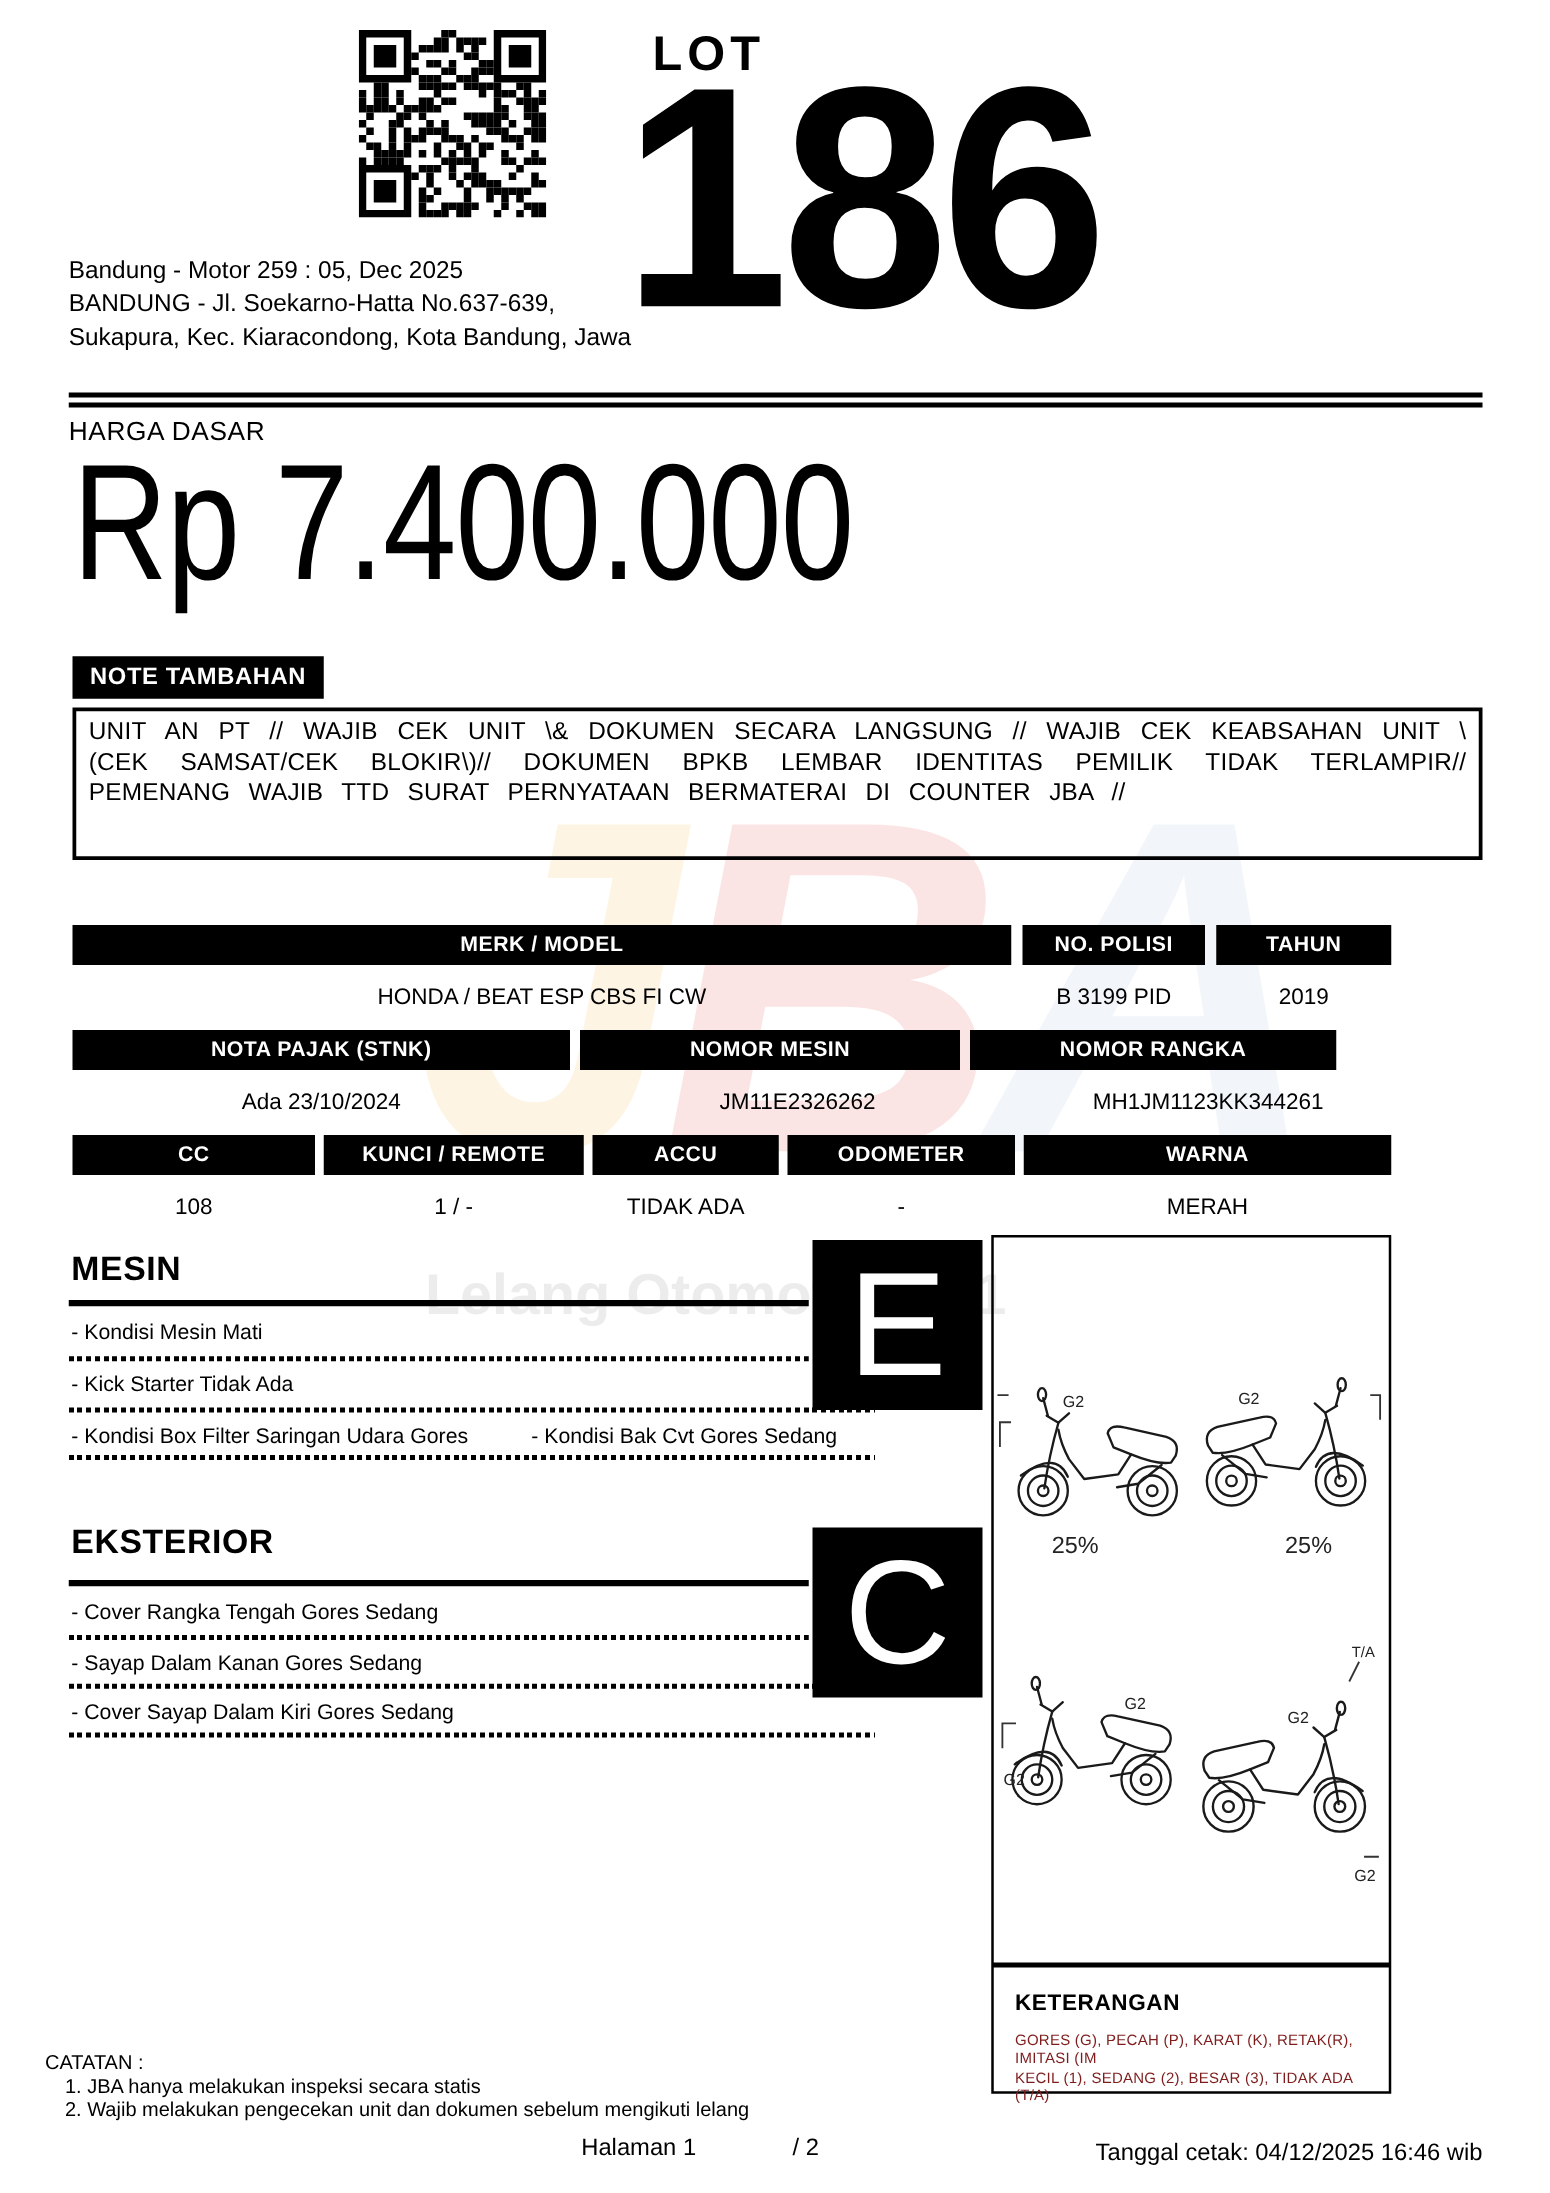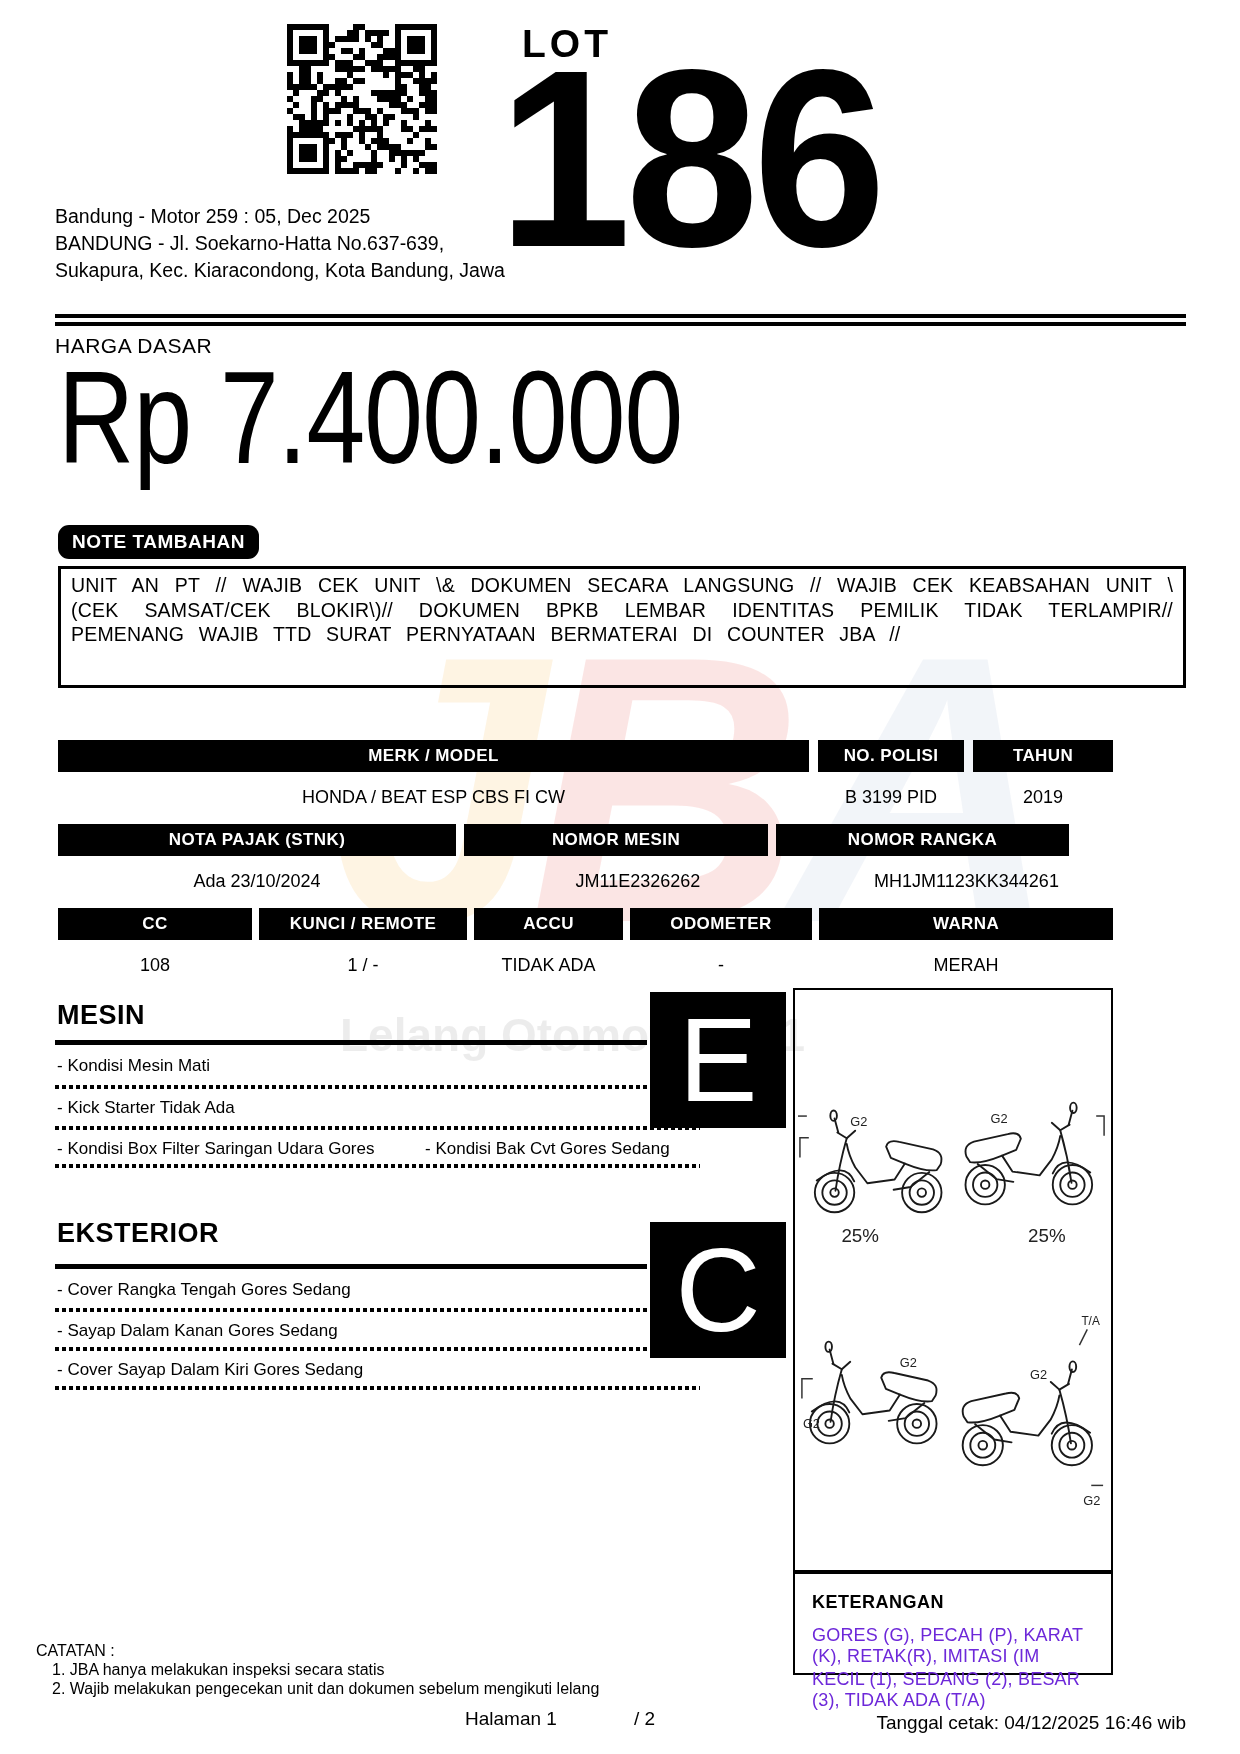--- a/index.html
+++ b/index.html
@@ -22,21 +22,21 @@
     letter-spacing:-6px;transform:scaleX(.95);transform-origin:left top;}
   .addr{position:absolute;left:55px;top:203px;font-size:19.5px;line-height:27px;}
   .top-rule{position:absolute;left:55px;top:314px;width:1131px;height:4px;
     border-top:4px solid #000;border-bottom:4px solid #000;}
   
   .price-label{position:absolute;left:55px;top:334px;font-size:21px;letter-spacing:.5px;}
   .price-value{position:absolute;left:58px;top:352px;font-size:132px;line-height:1;
     letter-spacing:-1px;transform:scaleX(.8);transform-origin:left top;white-space:nowrap;}
   
   .note-label{position:absolute;left:58px;top:525px;height:34px;line-height:34px;
-    background:#000;color:#fff;font-size:19px;font-weight:700;padding:0 14px;letter-spacing:.5px;z-index:2;border-radius:11px;}
+    background:#000;color:#fff;font-size:19px;font-weight:700;padding:0 14px;letter-spacing:.5px;z-index:2;}
   .note-box{position:absolute;left:58px;top:566px;width:1122px;height:116px;
     border:3px solid #000;z-index:1;background:transparent;}
   .note-text{margin:4px 10px;font-size:19.5px;line-height:24.5px;text-align:justify;
     word-spacing:9px;letter-spacing:.2px;}
   
   .spec-row{position:absolute;left:58px;width:1055px;display:flex;z-index:1;}
   .hgap9{gap:9px;} .hgap8{gap:8px;} .hgap7{gap:7px;}
   .hcell{background:#000;color:#fff;font-weight:700;font-size:17px;height:32px;
     line-height:32px;text-align:center;letter-spacing:.4px;}
   .vcell{font-size:18px;height:52px;line-height:50px;text-align:center;}
@@ -50,21 +50,21 @@
   .grade-box{position:absolute;width:136px;height:136px;background:#000;color:#fff;
     text-align:center;line-height:136px;font-size:118px;font-weight:400;z-index:1;}
   
   .diagram-box{position:absolute;left:793px;top:988px;width:320px;height:584px;
     border:2px solid #000;box-sizing:border-box;background:transparent;z-index:1;}
   .diagram-box svg{display:block;width:100%;height:100%;}
   .diagram-box text{font-family:"Liberation Sans",sans-serif;fill:#222;}
   .keterangan-box{position:absolute;left:793px;top:1572px;width:320px;height:103px;
     border:2px solid #000;box-sizing:border-box;z-index:1;}
   .keterangan-title{margin:18px 0 12px 17px;font-size:18px;font-weight:700;letter-spacing:.5px;}
-  .keterangan-line{margin:2px 8px 0 17px;font-size:18px;color:#6d28d9;letter-spacing:.2px;}
+  .keterangan-line{margin:2px 8px 0 17px;font-size:12px;color:#7f1d1d;letter-spacing:.2px;}
   
   .catatan{position:absolute;left:36px;top:1641px;font-size:16px;line-height:19px;z-index:1;}
   .catatan .c-items{margin-left:16px;}
   .footer-page{position:absolute;left:465px;top:1708px;font-size:19px;}
   .footer-total{position:absolute;left:634px;top:1708px;font-size:19px;}
   .footer-printed{position:absolute;left:800px;top:1712px;width:386px;text-align:right;font-size:19px;}
 </style>
 </head>
 <body>
 

